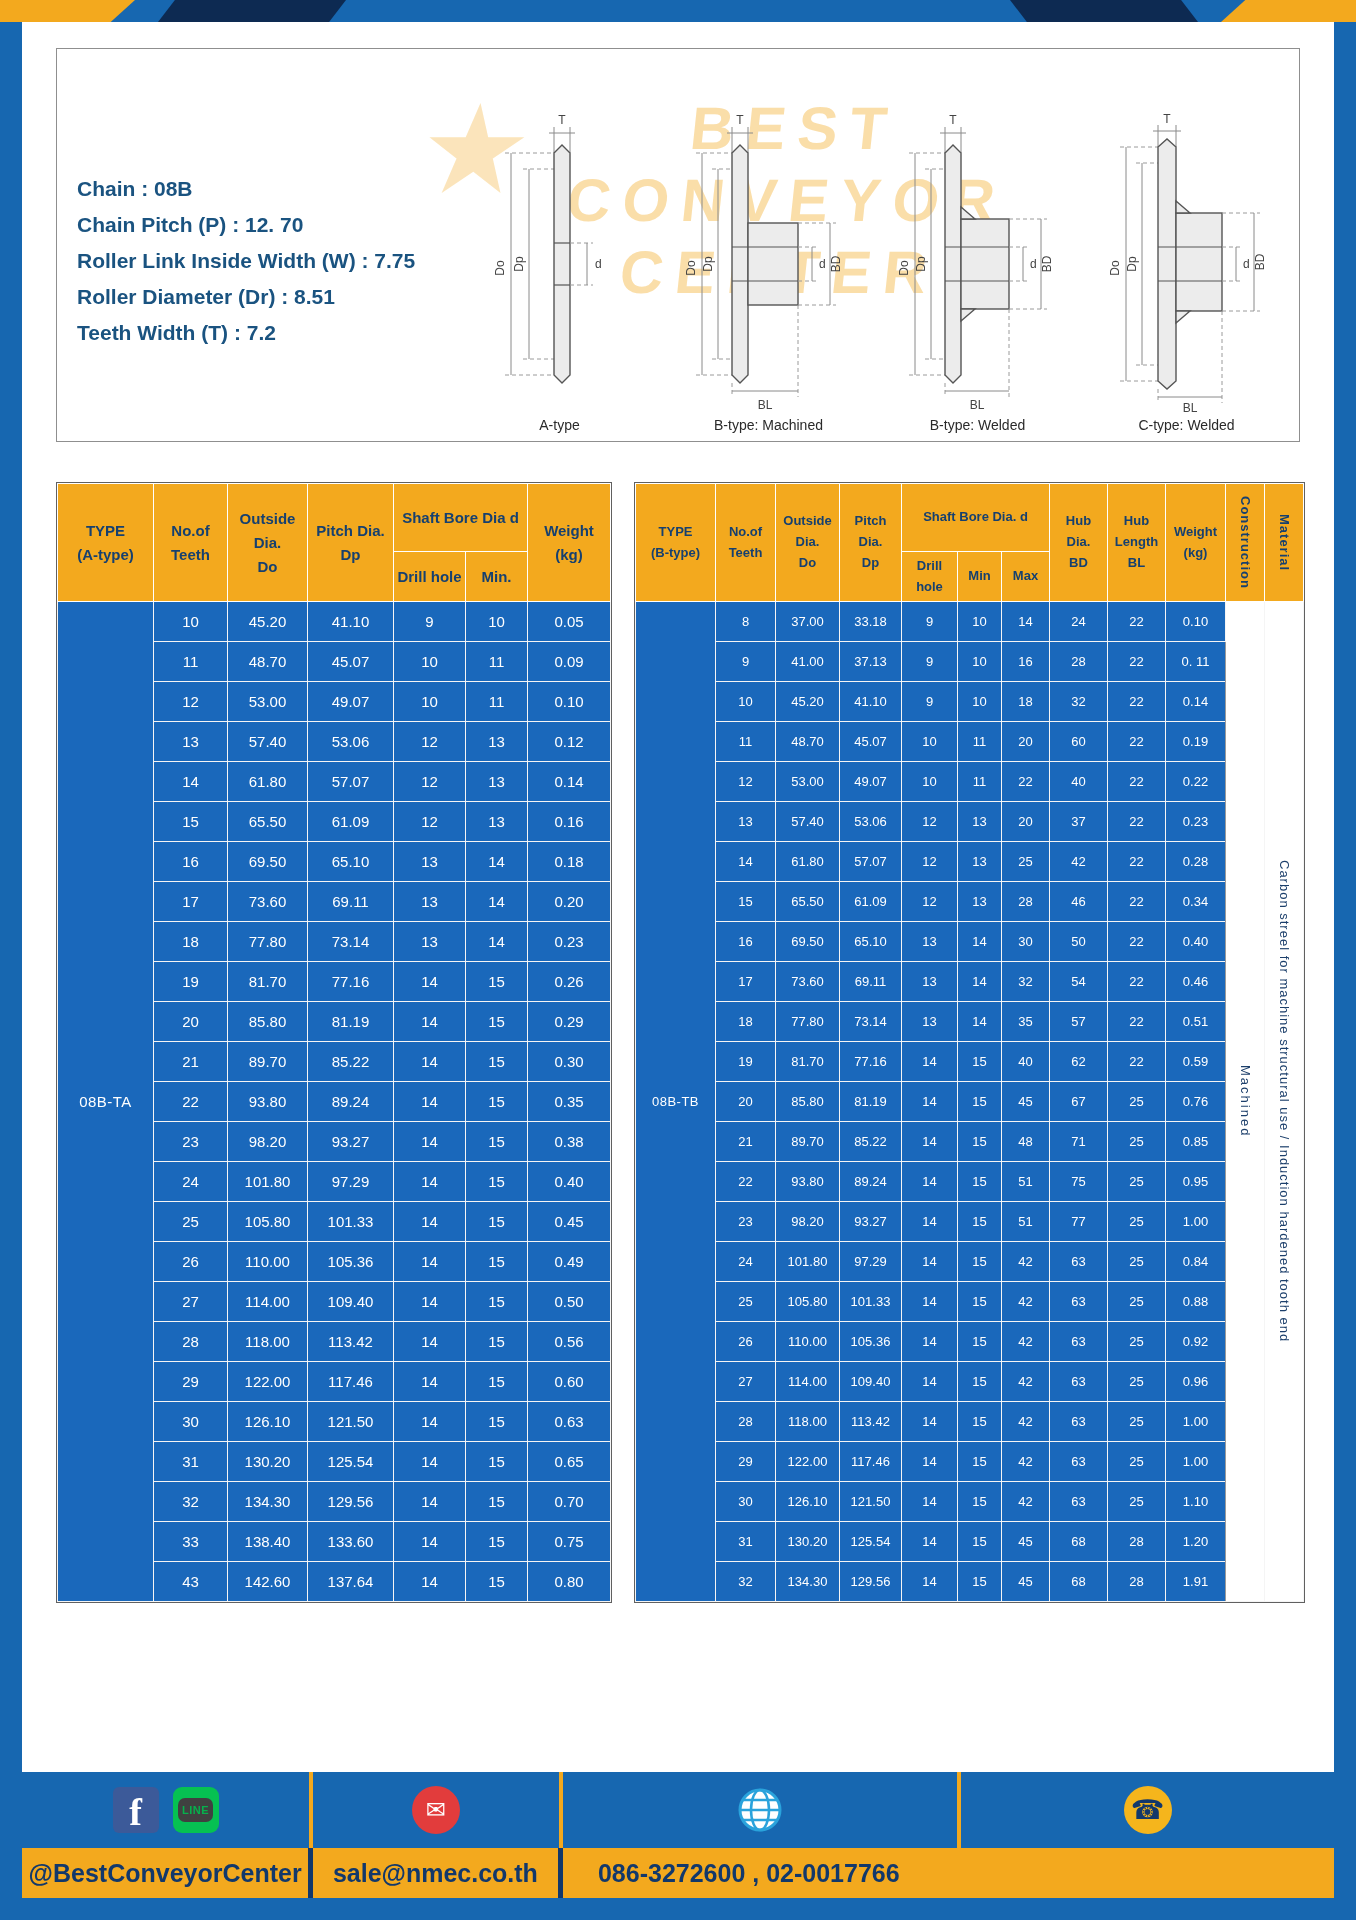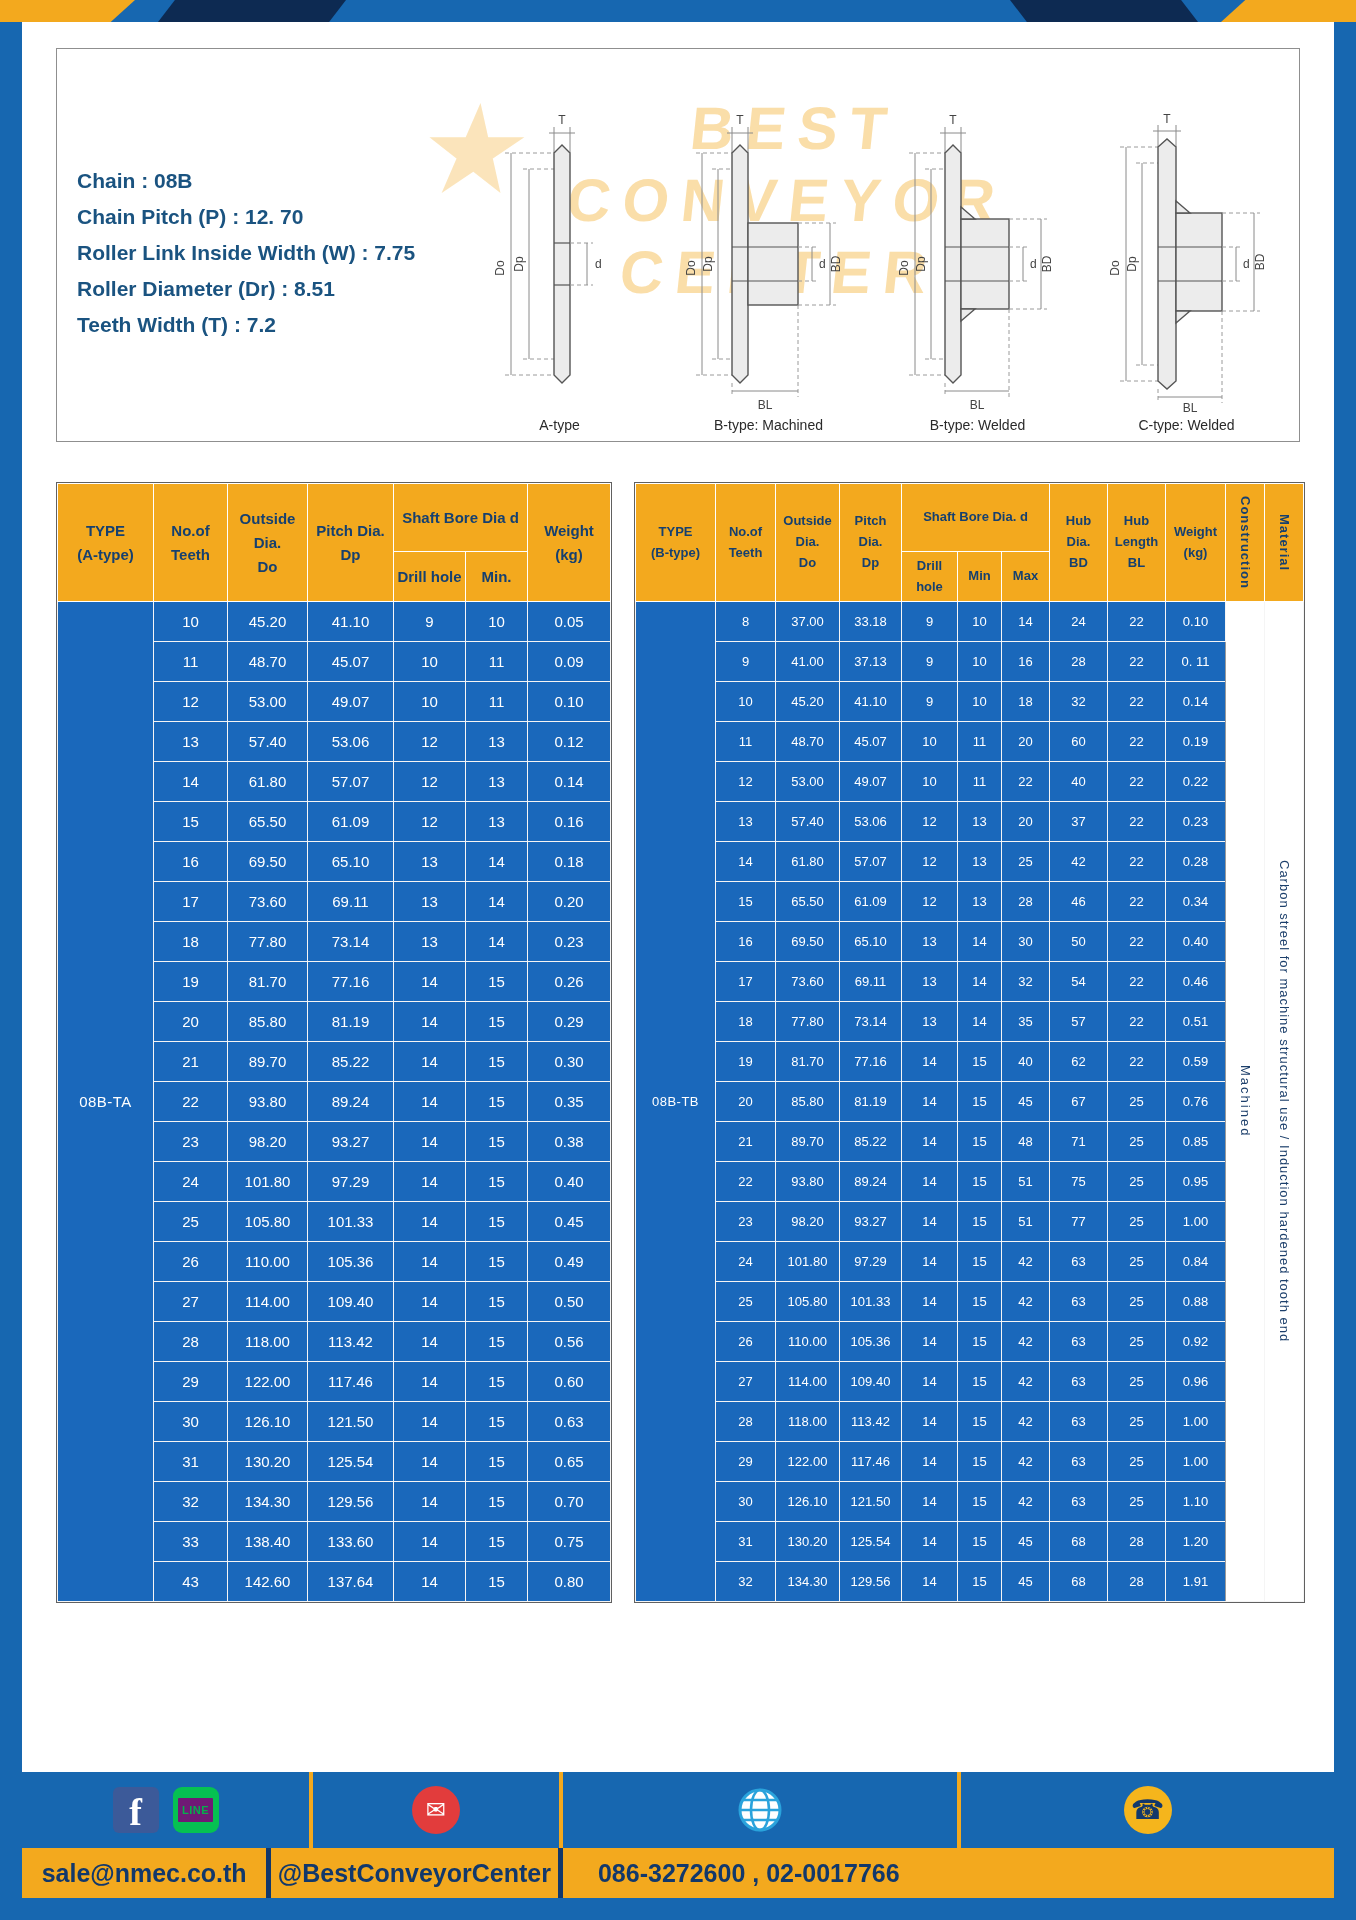--- a/index.html
+++ b/index.html
@@ -12,21 +12,21 @@
   .s-nl { left:158px; width:188px; background:#0d2a52; clip-path:polygon(9% 0,100% 0,91% 100%,0 100%); }
   .s-nr { right:158px; width:188px; background:#0d2a52; clip-path:polygon(0 0,91% 0,100% 100%,9% 100%); }
   .s-yr { right:0; width:135px; background:#f3a91e; clip-path:polygon(18% 0,100% 0,100% 100%,0 100%); }
 
   .page { position:absolute; left:22px; top:22px; right:22px; bottom:22px; background:#ffffff; display:flex; flex-direction:column; }
 
   .title-banner { width:632px; height:112px; margin:40px auto 0; background:#f0a81f; display:flex; align-items:center; justify-content:center; }
   .title-banner h1 { font-size:62px; font-weight:bold; color:#1a567f; letter-spacing:1px; }
 
   .spec-panel { margin:26px 34px 0; height:394px; border:1px solid #8f8f8f; position:relative; background:#fff; }
-  .spec-text { position:absolute; left:20px; top:120px; width:400px; }
+  .spec-text { position:absolute; left:20px; top:128px; width:400px; }
   .spec-text .sline { font-size:21px; font-weight:bold; color:#1a5380; margin-bottom:12px; white-space:nowrap; }
 
   .watermark { position:absolute; left:410px; top:44px; width:640px; text-align:center; z-index:1; color:#f5bb4e; opacity:.48; font-weight:bold; transform:skewX(-6deg); pointer-events:none; }
   .wm-line { display:block; font-size:60px; letter-spacing:12px; line-height:72px; }
   .wm-star { position:absolute; left:-46px; top:2px; font-size:110px; line-height:110px; opacity:.8; }
 
   .figures { position:absolute; left:398px; right:8px; top:14px; bottom:8px; display:flex; z-index:2; }
   .figure { flex:1; display:flex; flex-direction:column; align-items:center; justify-content:flex-end; }
   .figure svg { width:100%; height:300px; }
   .figure figcaption { font-size:14px; color:#2a2a2a; margin-top:4px; }
@@ -60,21 +60,21 @@
   .fsec { display:flex; align-items:center; justify-content:center; gap:14px; }
   .fsec1 { width:22.2%; } .fsec2 { width:19%; } .fsec3 { width:30.4%; } .fsec4 { width:28.4%; }
   .fsec1,.fsec2,.fsec3 { border-right:4px solid #f3a91e; }
   .footer-bar { height:50px; background:#f3a91e; display:flex; }
   .fcell { display:flex; align-items:center; justify-content:center; font-size:25px; font-weight:bold; color:#12386b; }
   .fcell1 { width:22.2%; } .fcell2 { width:19%; } .fcell3 { width:30.4%; } .fcell4 { width:28.4%; }
   .fcell1,.fcell2,.fcell3 { border-right:5px solid #12386b; }
 
   .icon-fb { width:46px; height:46px; background:#3c5a99; border-radius:6px; color:#fff; font-family:"Liberation Serif",serif; font-size:38px; font-weight:bold; display:flex; align-items:flex-end; justify-content:center; line-height:42px; overflow:hidden; }
   .icon-line { width:46px; height:46px; background:#06c152; border-radius:9px; display:flex; align-items:center; justify-content:center; }
-  .icon-line .bubble { background:#701a75; border-radius:1px; padding:6px 4px; font-size:11px; font-weight:bold; color:#06b04c; letter-spacing:.5px; }
+  .icon-line .bubble { background:#404040; border-radius:7px; padding:6px 4px; font-size:11px; font-weight:bold; color:#06b04c; letter-spacing:.5px; }
   .icon-mail { width:48px; height:48px; border-radius:50%; background:#e23c3c; color:#fff; font-size:24px; display:flex; align-items:center; justify-content:center; }
   .icon-phone { width:48px; height:48px; border-radius:50%; background:#f5b51c; color:#13386b; font-size:27px; display:flex; align-items:center; justify-content:center; }
   .icon-globe { width:48px; height:48px; }
 </style>
 </head>
 <body>
 
 <div class="stripe s-yl"></div>
 <div class="stripe s-nl"></div>
 <div class="stripe s-nr"></div>
@@ -829,19 +829,19 @@
           <line x1="7" y1="34" x2="41" y2="34" stroke="#2aa3dc" stroke-width="2.5"></line>
         </svg>
       </div>
       <div class="fsec fsec4">
         <span class="icon-phone">
             <span>☎</span>
           </span>
       </div>
     </div>
     <div class="footer-bar">
+      <div class="fcell fcell1">@BestConveyorCenter</div>
       <div class="fcell fcell2">sale@nmec.co.th</div>
-      <div class="fcell fcell1">@BestConveyorCenter</div>
       <div class="fcell fcell4">086-3272600 , 02-0017766</div>
     </div>
   </div>
 
 </div>
 
 </body></html>

